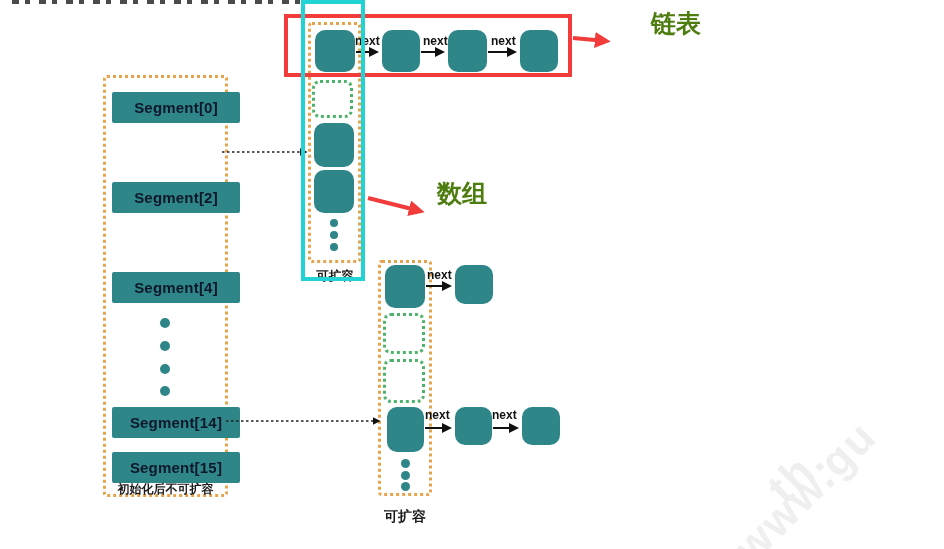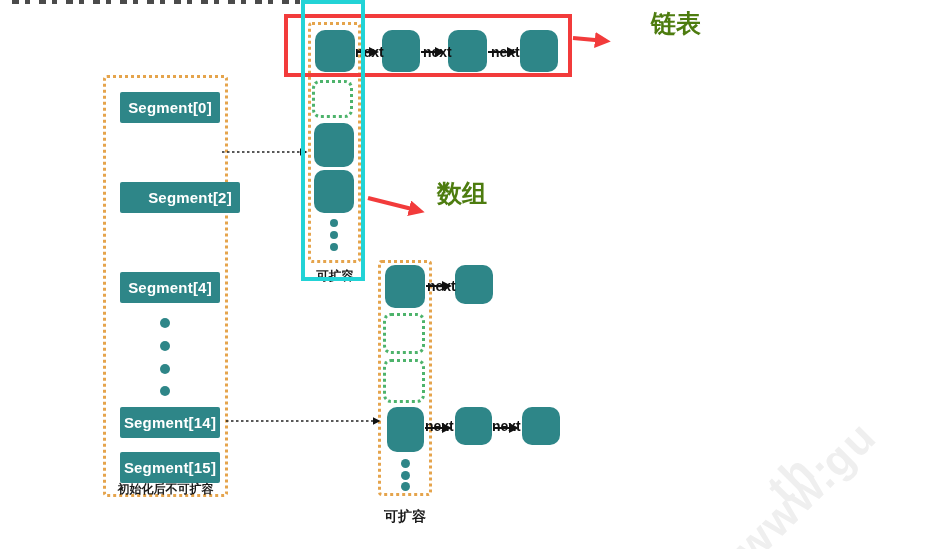--- a/index.html
+++ b/index.html
@@ -4,39 +4,39 @@
 <style>
   html,body{margin:0;padding:0;background:#fff;}
   #canvas{
     position:relative;width:944px;height:549px;background:#fff;overflow:hidden;
     font-family:"Liberation Sans",sans-serif;
   }
   .node{
     position:absolute;background:#2e8688;border-radius:10px;z-index:2;
   }
   .seg{
-    position:absolute;left:120px;width:100px;height:31px;background:#2e8688;
-    border-radius:2px;color:#ffffff;font-weight:bold;font-size:15px;
+    position:absolute;left:112px;width:128px;height:31px;background:#2e8688;
+    border-radius:2px;color:#0f172a;font-weight:bold;font-size:15px;
     display:flex;align-items:center;justify-content:center;z-index:2;letter-spacing:.2px;
   }
   .empty-slot{
     position:absolute;border:3px dotted #4db36b;border-radius:8px;background:#fff;z-index:2;
     box-sizing:border-box;
   }
   .col-border{
     position:absolute;border:3px dotted #e5a44c;border-radius:4px;z-index:1;box-sizing:border-box;
   }
   .dot{
     position:absolute;background:#2e8688;border-radius:50%;z-index:2;
   }
   .caption{
     position:absolute;color:#1a1a1a;font-weight:bold;text-align:center;z-index:2;
   }
   .next-label{
-    position:absolute;color:#111;font-weight:bold;font-size:14px;z-index:4;line-height:11px;margin-top:11px;
+    position:absolute;color:#111;font-weight:bold;font-size:12px;z-index:4;line-height:11px;
   }
   .annot{
     position:absolute;color:#4d7c0f;font-size:25px;z-index:6;line-height:25px;font-weight:bold;
   }
   #cyan-box{
     position:absolute;left:301px;top:0px;width:64px;height:281px;
     border:4px solid #22d3d6;box-sizing:border-box;z-index:7;background:transparent;
   }
   #red-box{
     position:absolute;left:284px;top:14px;width:288px;height:63px;
@@ -59,21 +59,21 @@
 <div id="canvas">
 
   <div class="watermark" style="left:775px;top:470px;">th.</div>
   <div class="watermark" style="left:742px;top:530px;">www.gu</div>
 
   <div id="clipped-heading"></div>
 
   <div class="col-border" style="left:103px;top:75px;width:125px;height:422px;"></div>
 
   <div class="seg" style="top:92px;">Segment[0]</div>
-  <div class="seg" style="top:182px;padding-left:20px;">Segment[2]</div>
+  <div class="seg" style="top:182px;">Segment[2]</div>
   <div class="seg" style="top:272px;">Segment[4]</div>
 
   <div class="dot" style="left:160px;top:318px;width:10px;height:10px;"></div>
   <div class="dot" style="left:160px;top:341px;width:10px;height:10px;"></div>
   <div class="dot" style="left:160px;top:364px;width:10px;height:10px;"></div>
   <div class="dot" style="left:160px;top:386px;width:10px;height:10px;"></div>
 
   <div class="seg" style="top:407px;">Segment[14]</div>
   <div class="seg" style="top:452px;">Segment[15]</div>
 

